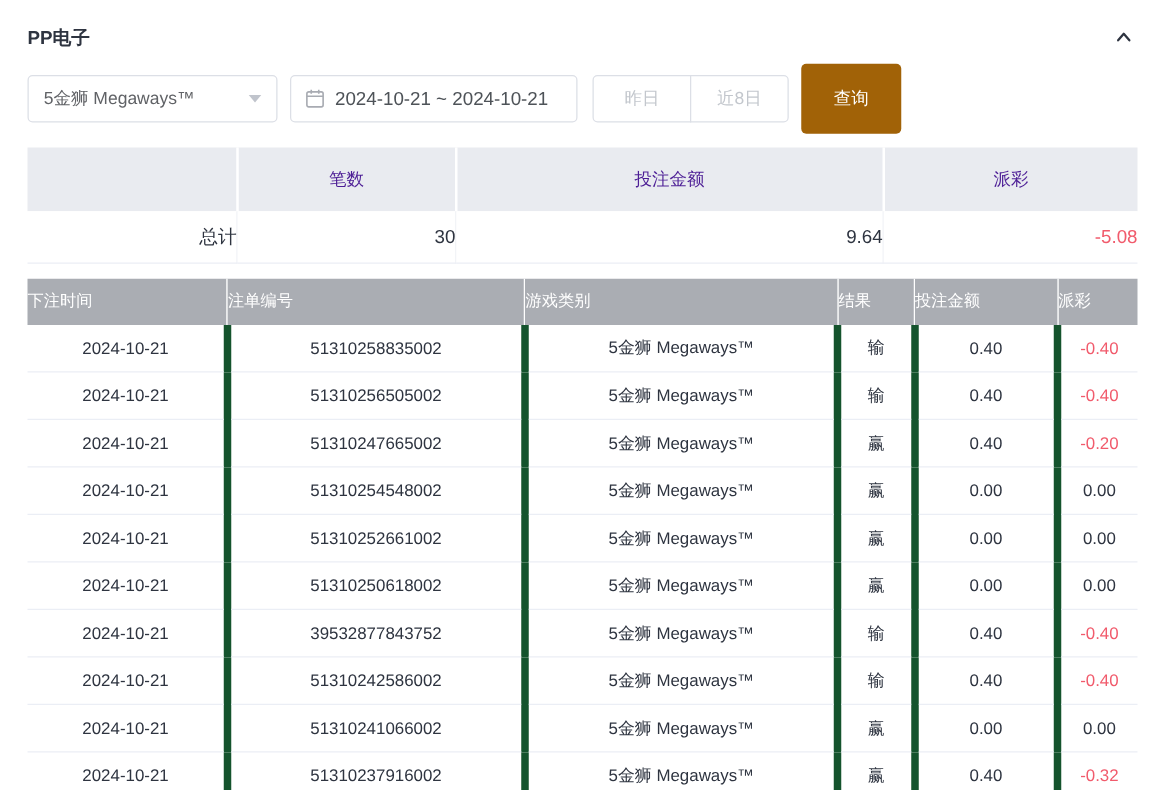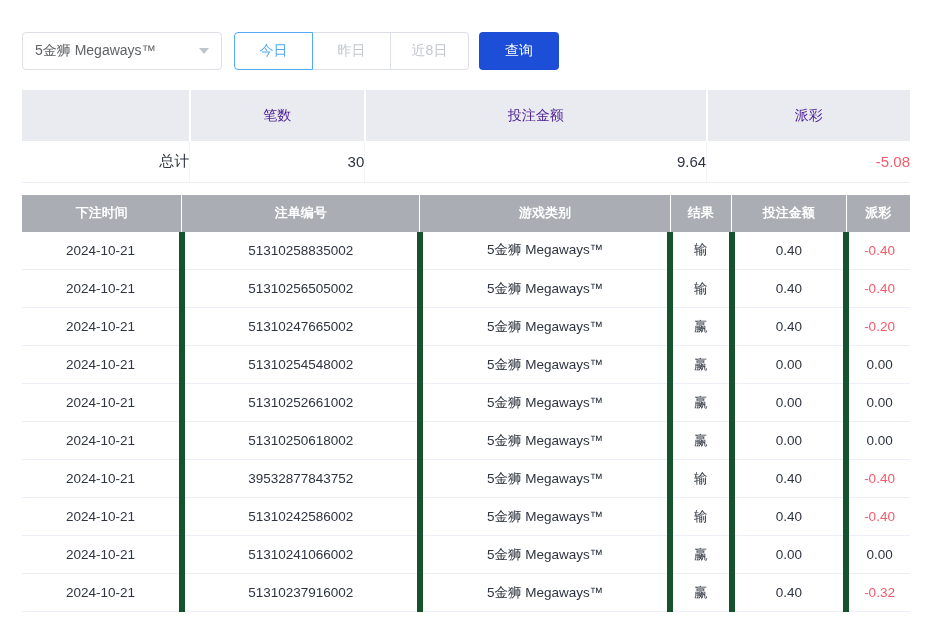--- a/index.html
+++ b/index.html
@@ -37,67 +37,85 @@
   .btn-group { display: flex; margin-left: 12px; }
   .qbtn {
     width: 79px; height: 38px; background: #fff; border: 1px solid #dcdfe6;
     color: #c3c7cd; font-size: 14px; cursor: pointer; margin-left: -1px;
     font-family: inherit;
   }
   .qbtn:first-child { margin-left: 0; border-radius: 4px 0 0 4px; }
   .qbtn:last-child { border-radius: 0 4px 4px 0; }
   .qbtn.active { border-color: #54a9f7; color: #54a9f7; position: relative; z-index: 1; background: #fff; }
   .search-btn {
-    margin-left: 10px; width: 80px; height: 38px; background: #1d4ed8; border: none;
+    margin-left: 10px; width: 80px; height: 56px; background: #a16207; border: none;
     border-radius: 4px; color: #fff; font-size: 14px; cursor: pointer; font-family: inherit;
   }
 
   
   .summary-table { width: 100%; border-collapse: collapse; table-layout: fixed; margin-top: 20px; }
   .summary-table th {
     background: #e9ebf0; height: 51px; font-weight: normal; font-size: 14px;
     color: #4c1d95; text-align: center; border-right: 2px solid #fff;
   }
   .summary-table th:last-child { border-right: none; }
   .summary-table td {
     height: 41px; text-align: right; font-size: 15px; color: #2e3440;
     border-bottom: 1px solid #ebeef5; border-right: 1px solid #f2f4f7; background: #fff;
   }
   .summary-table td:last-child { border-right: none; }
 
   
   .bet-table { width: 100%; border-collapse: collapse; table-layout: fixed; margin-top: 12px; }
   .bet-table th {
-    background: #aaadb3; color: #fff; height: 37px; font-weight: bold;
-    font-size: 13px; text-align: center; border-right: 1px solid #fff;
+    background: #aaadb3; color: #fff; height: 37px; font-weight: normal;
+    font-size: 13px; text-align: left; border-right: 1px solid #fff;
   }
   .bet-table th:last-child { border-right: none; }
   .bet-table td {
     height: 38px; text-align: center; font-size: 13.5px; color: #2e3440;
     border-bottom: 1px solid #ebeef5; border-right: 6px solid #14532d; background: #fff;
   }
   .bet-table td:last-child { border-right: none; }
 
   .neg { color: #f15b6c !important; }
 </style>
 </head>
 <body>
 
 <div class="page">
 
+  <div class="panel-header">
+    <div class="panel-title">PP电子</div>
+    <button class="collapse-btn">
+      <svg width="18" height="18" viewBox="0 0 24 24" fill="none">
+        <polyline points="6,15 12,8 18,15" stroke="#2e3440" stroke-width="2.4" fill="none" stroke-linecap="round" stroke-linejoin="round"></polyline>
+      </svg>
+    </button>
+  </div>
 
   <div class="filters">
     <div class="select-box">
       <span>5金狮 Megaways™</span>
       <span class="caret-down"></span>
     </div>
 
+    <div class="date-input">
+      <span style="display:flex;">
+        <svg width="16" height="16" viewBox="0 0 16 16" fill="none">
+          <rect x="1.5" y="2.5" width="13" height="12" rx="1.5" stroke="#a8abb2" stroke-width="1.3"></rect>
+          <line x1="1.5" y1="6" x2="14.5" y2="6" stroke="#a8abb2" stroke-width="1.3"></line>
+          <line x1="5" y1="0.8" x2="5" y2="4" stroke="#a8abb2" stroke-width="1.3"></line>
+          <line x1="11" y1="0.8" x2="11" y2="4" stroke="#a8abb2" stroke-width="1.3"></line>
+        </svg>
+      </span>
+      <span>2024-10-21 ~ 2024-10-21</span>
+    </div>
 
     <div class="btn-group">
-      <button class="qbtn active">今日</button>
       <button class="qbtn">昨日</button>
       <button class="qbtn">近8日</button>
     </div>
 
     <button class="search-btn">查询</button>
   </div>
 
   <table class="summary-table">
     <colgroup>
       <col style="width:18.9%">

